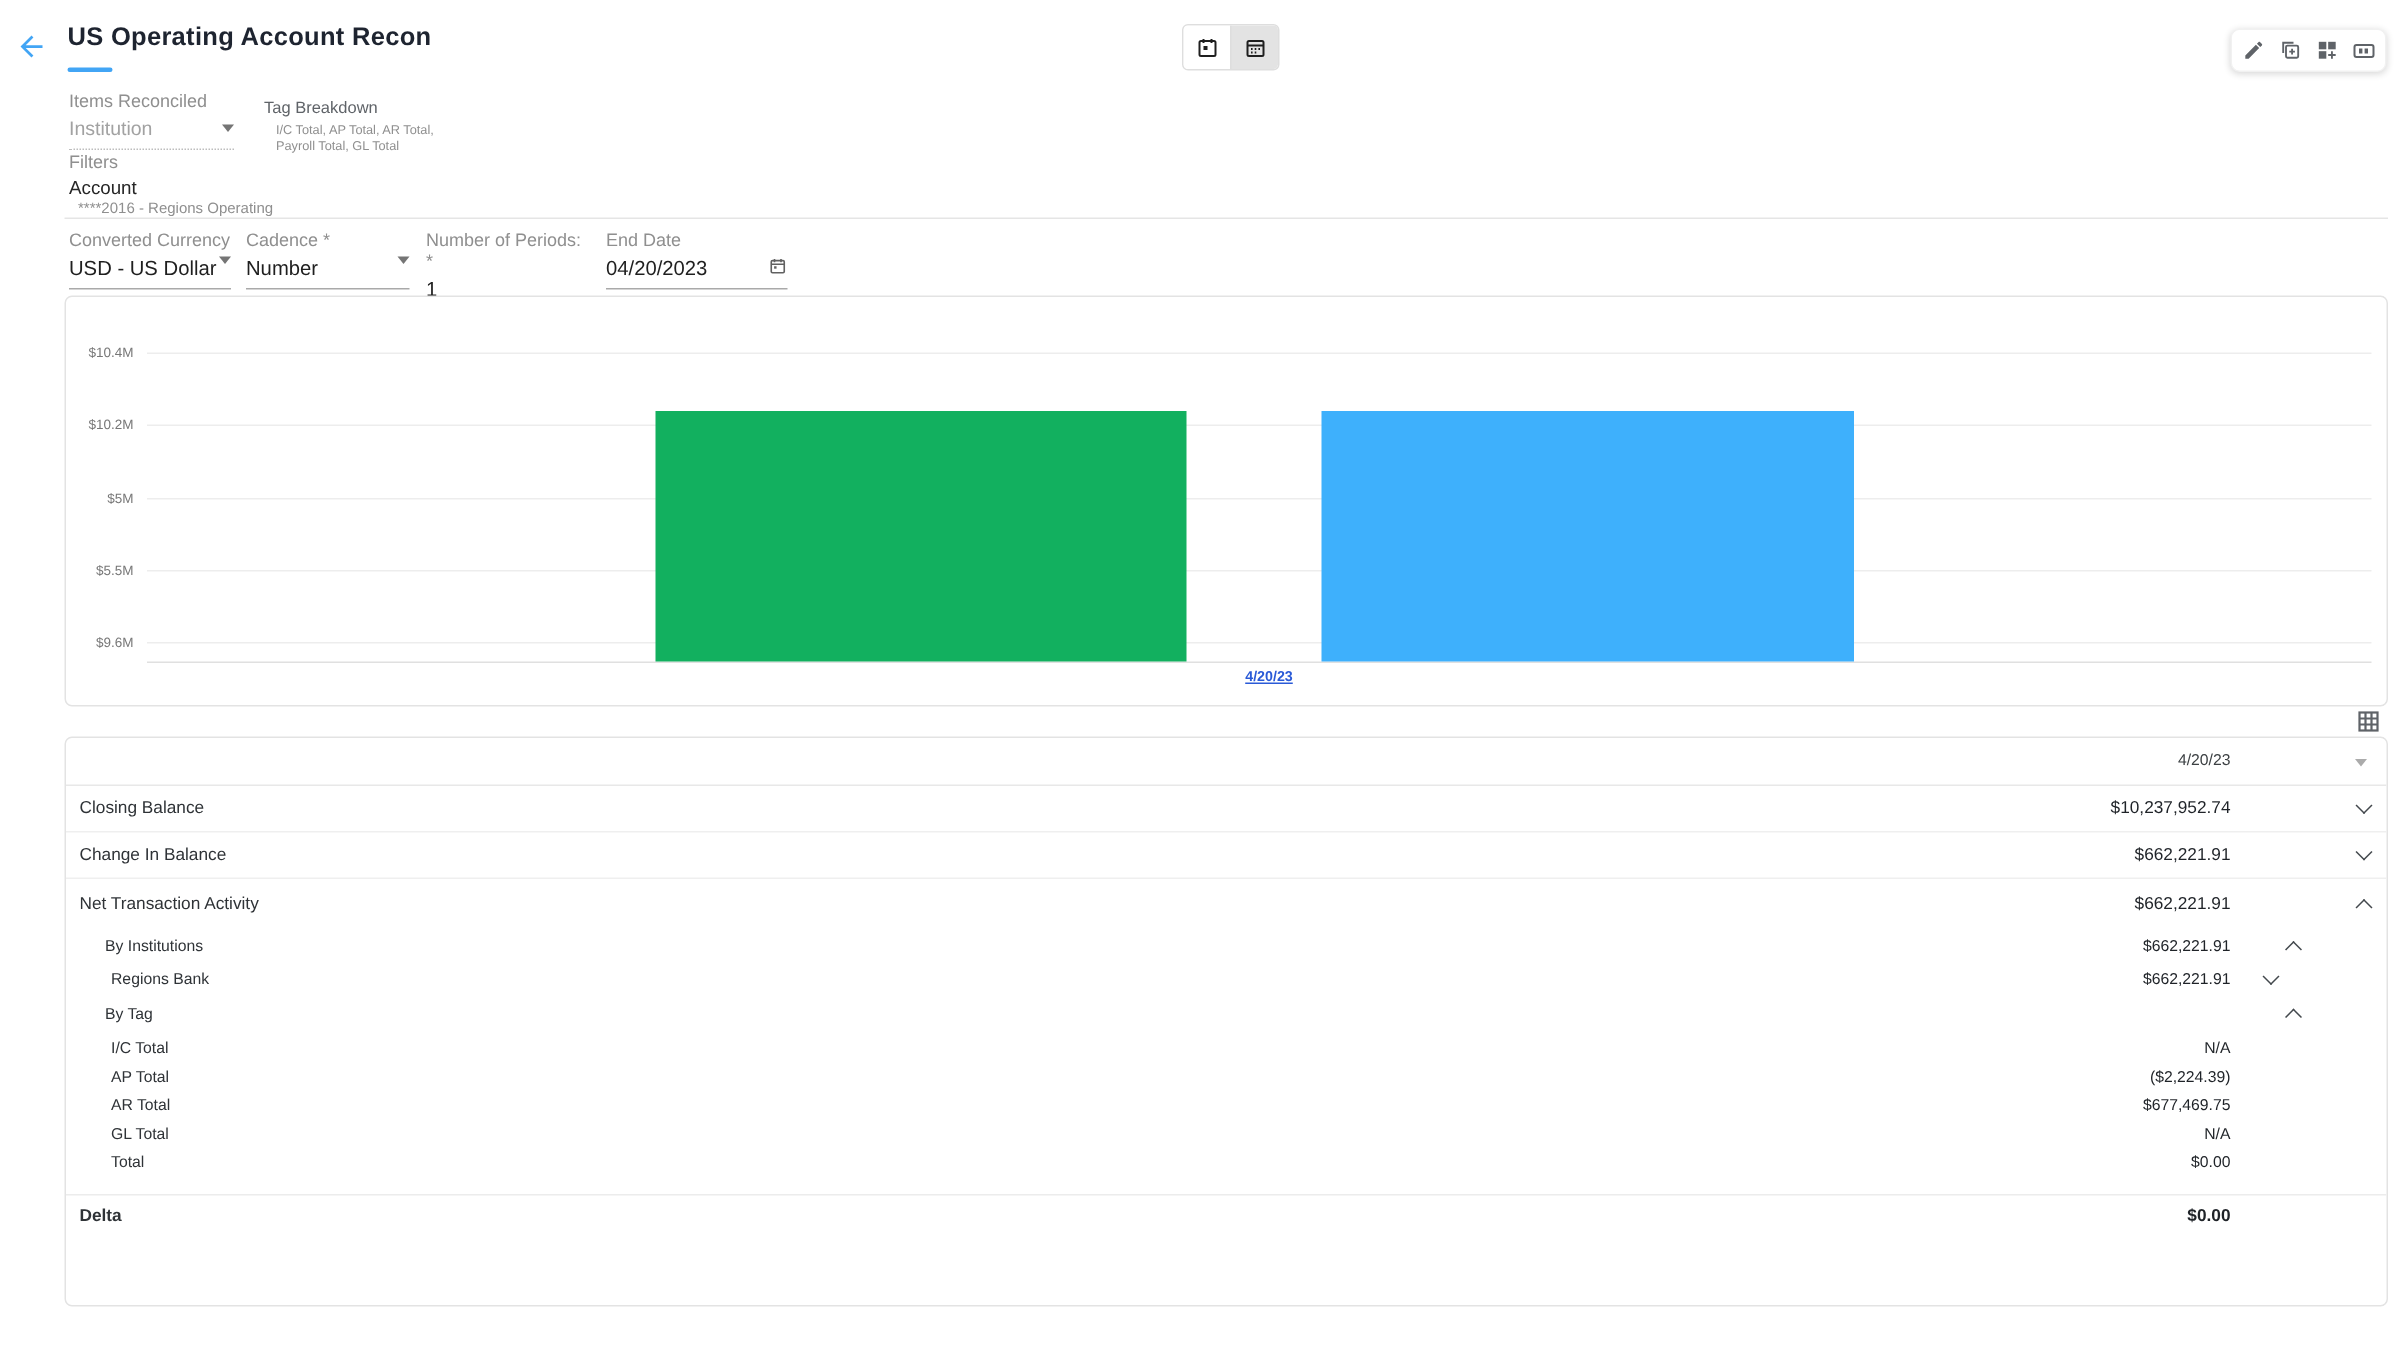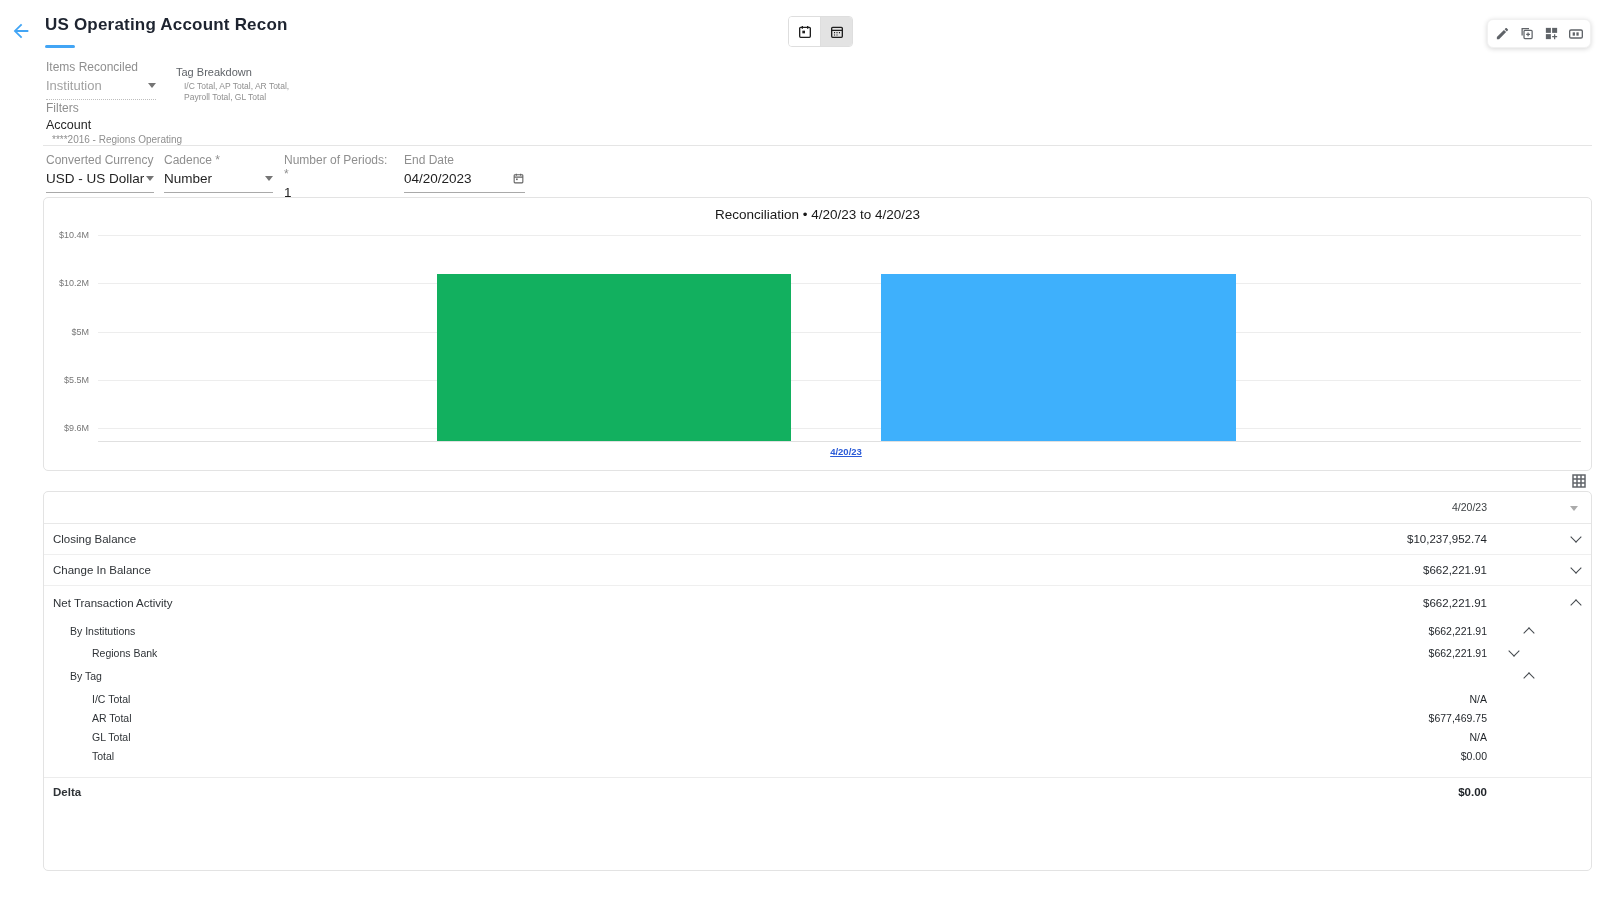--- a/index.html
+++ b/index.html
@@ -30,21 +30,21 @@
   .items-reconciled .select-box{margin-top:4px;padding-bottom:6px;border-bottom:1px dotted #bdbdbd;font-size:13px;color:#a2a2a2;}
   .tag-breakdown{left:176px;top:66px;width:118px;}
   .tag-breakdown .tb-label{font-size:11px;color:#5f6368;}
   .tag-breakdown .tb-value{margin:3px 0 0 8px;font-size:8.5px;line-height:10.5px;color:#8f8f8f;}
   .filters-block{left:46px;top:101px;}
   .filters-type{font-size:12.5px;color:#262626;margin-top:3px;}
   .filters-value{font-size:10px;color:#8f8f8f;margin:2px 0 0 6px;}
   .top-divider{left:43px;top:145px;width:1549px;height:1px;background:#e5e5e5;}
 
   .field{top:153px;}
-  .field .f-value{display:flex;align-items:center;justify-content:space-between;margin-top:4px;
+  .field .f-value{display:flex;justify-content:space-between;margin-top:4px;
                   padding-bottom:6px;border-bottom:1px solid #a9a9a9;font-size:13.5px;color:#1f1f1f;}
   .fld-currency{left:46px;width:108px;}
   .fld-cadence{left:164px;width:109px;}
   .fld-periods{left:284px;width:109px;}
   .fld-enddate{left:404px;width:121px;}
 
   
   .chart-card{left:43px;top:197px;width:1547px;height:272px;border:1px solid #e3e3e3;border-radius:5px;background:#fff;}
   .chart-title{position:absolute;left:0;right:0;top:9px;text-align:center;font-size:13.5px;color:#191919;}
   .gridline{position:absolute;left:54px;width:1483px;height:1px;background:#ededed;}
@@ -66,21 +66,21 @@
   .row .val{position:absolute;right:104px;top:50%;transform:translateY(-50%);color:#1f2328;white-space:nowrap;}
   .r-main{height:30px;font-size:11.5px;}
   .r-main-tall{height:33px;font-size:11.5px;}
   .r-group{height:24px;font-size:10.5px;}
   .r-group26{height:26px;font-size:10.5px;}
   .r-sub{height:19px;font-size:10.5px;}
   .r-sub20{height:20px;font-size:10.5px;}
   .r-total{height:28px;margin-top:12px;border-top:1px solid #ececec;font-size:11.5px;font-weight:700;}
   .r-total .val{font-weight:700;}
   .row.sep{border-bottom:1px solid #efefef;}
-  .ind0 .lbl{left:9px;} .ind1 .lbl{left:26px;} .ind2 .lbl{left:48px;text-align:right;}
+  .ind0 .lbl{left:9px;} .ind1 .lbl{left:26px;} .ind2 .lbl{left:30px;text-align:right;}
   .chev{position:absolute;width:7px;height:7px;border-right:1.5px solid #43484d;border-bottom:1.5px solid #43484d;cursor:pointer;}
   .chev.down{transform:rotate(45deg);top:calc(50% - 6px);}
   .chev.up{transform:rotate(-135deg);top:calc(50% - 2px);}
   .pos-far{right:11px;} .pos-group{right:58px;} .pos-nested{right:73px;}
 
   svg{display:block;}
 </style>
 </head>
 <body>
 
@@ -202,21 +202,20 @@
       <svg width="13" height="13" viewBox="0 0 24 24" fill="none" stroke="#616161" stroke-width="2">
         <rect x="4" y="5" width="16" height="15" rx="1.5"></rect>
           <path d="M8 3v4M16 3v4M4 9.5h16"></path>
         <rect x="7.5" y="12" width="3" height="3" fill="#616161" stroke="none"></rect>
       </svg>
     </span>
   </div>
 </div>
 
 <div class="abs chart-card">
-  <div class="chart-title">Reconciliation • 4/20/23 to 4/20/23</div>
   <div id="plot">
       <div class="gridline" style="top: 37px;"></div>
       <div class="tick-label" style="top: 32px;">$10.4M</div>
       <div class="gridline" style="top: 85.35px;"></div>
       <div class="tick-label" style="top: 80.35px;">$10.2M</div>
       <div class="gridline" style="top: 133.7px;"></div>
       <div class="tick-label" style="top: 128.7px;">$5M</div>
       <div class="gridline" style="top: 182.05px;"></div>
       <div class="tick-label" style="top: 177.05px;">$5.5M</div>
       <div class="gridline" style="top: 230.4px;"></div>
@@ -268,20 +267,24 @@
       </div>
       <div class="row r-group26 ind1">
         <span class="lbl">By Tag</span>
         <span class="chev up pos-group"></span>
       </div>
       <div class="row r-sub ind2">
         <span class="lbl">I/C Total</span>
         <span class="val">N/A</span>
       </div>
       <div class="row r-sub ind2">
+        <span class="lbl">AP Total</span>
+        <span class="val">($2,224.39)</span>
+      </div>
+      <div class="row r-sub ind2">
         <span class="lbl">AR Total</span>
         <span class="val">$677,469.75</span>
       </div>
       <div class="row r-sub ind2">
         <span class="lbl">GL Total</span>
         <span class="val">N/A</span>
       </div>
       <div class="row r-sub ind2">
         <span class="lbl">Total</span>
         <span class="val">$0.00</span>

